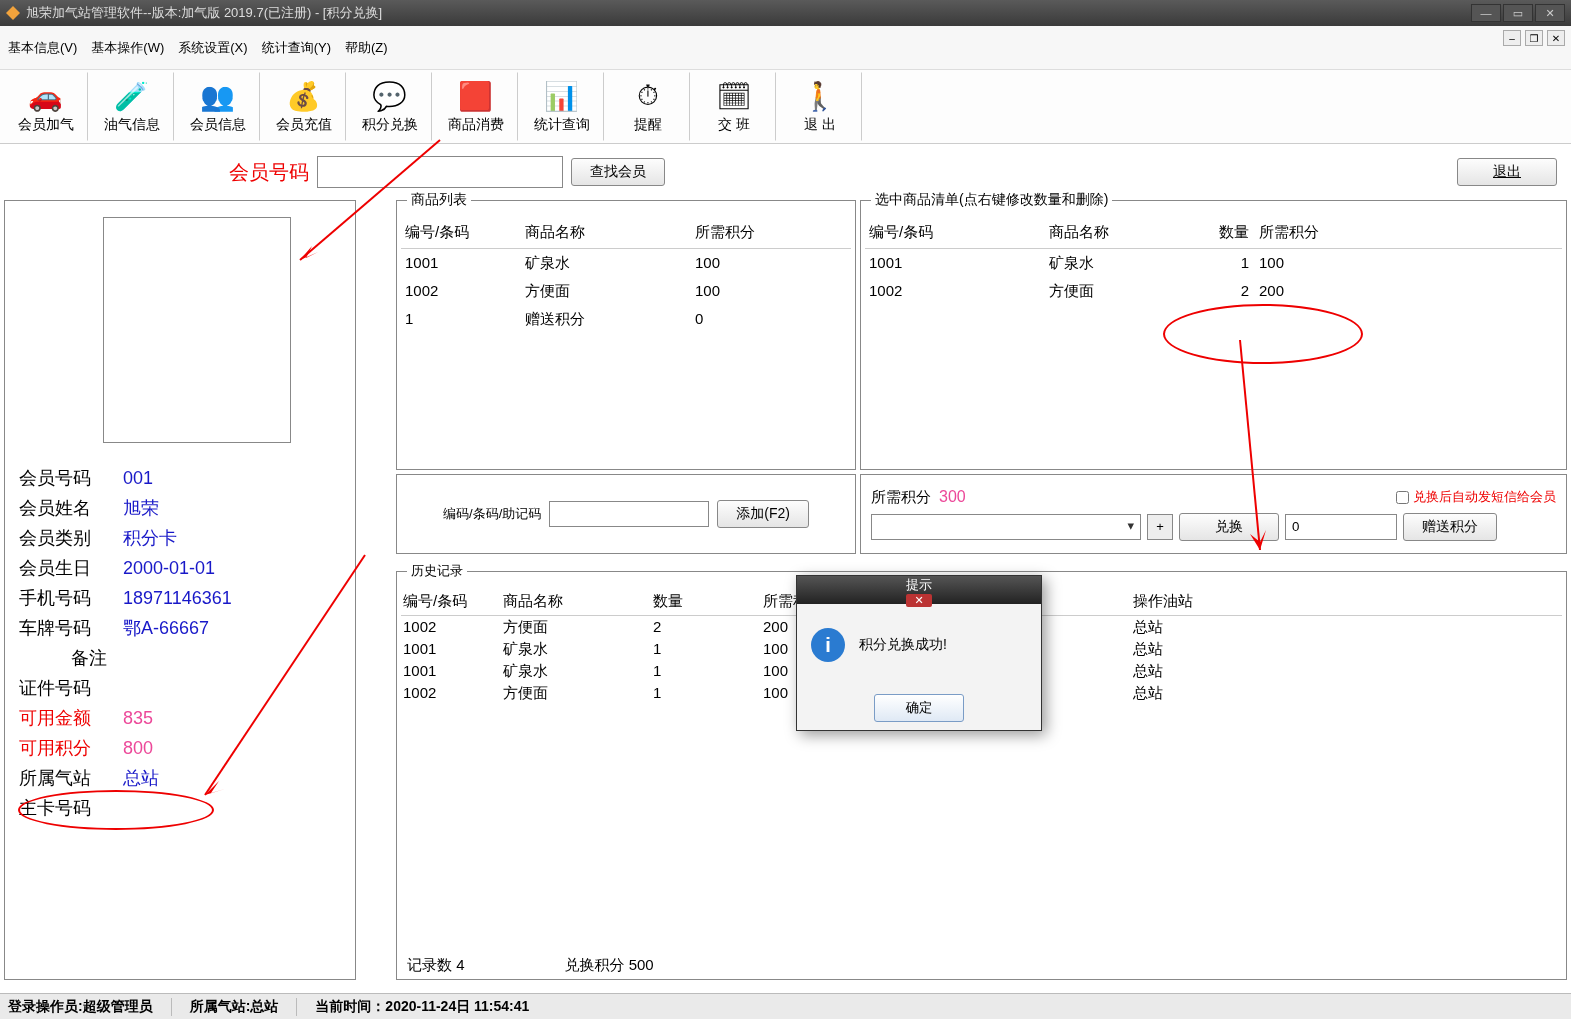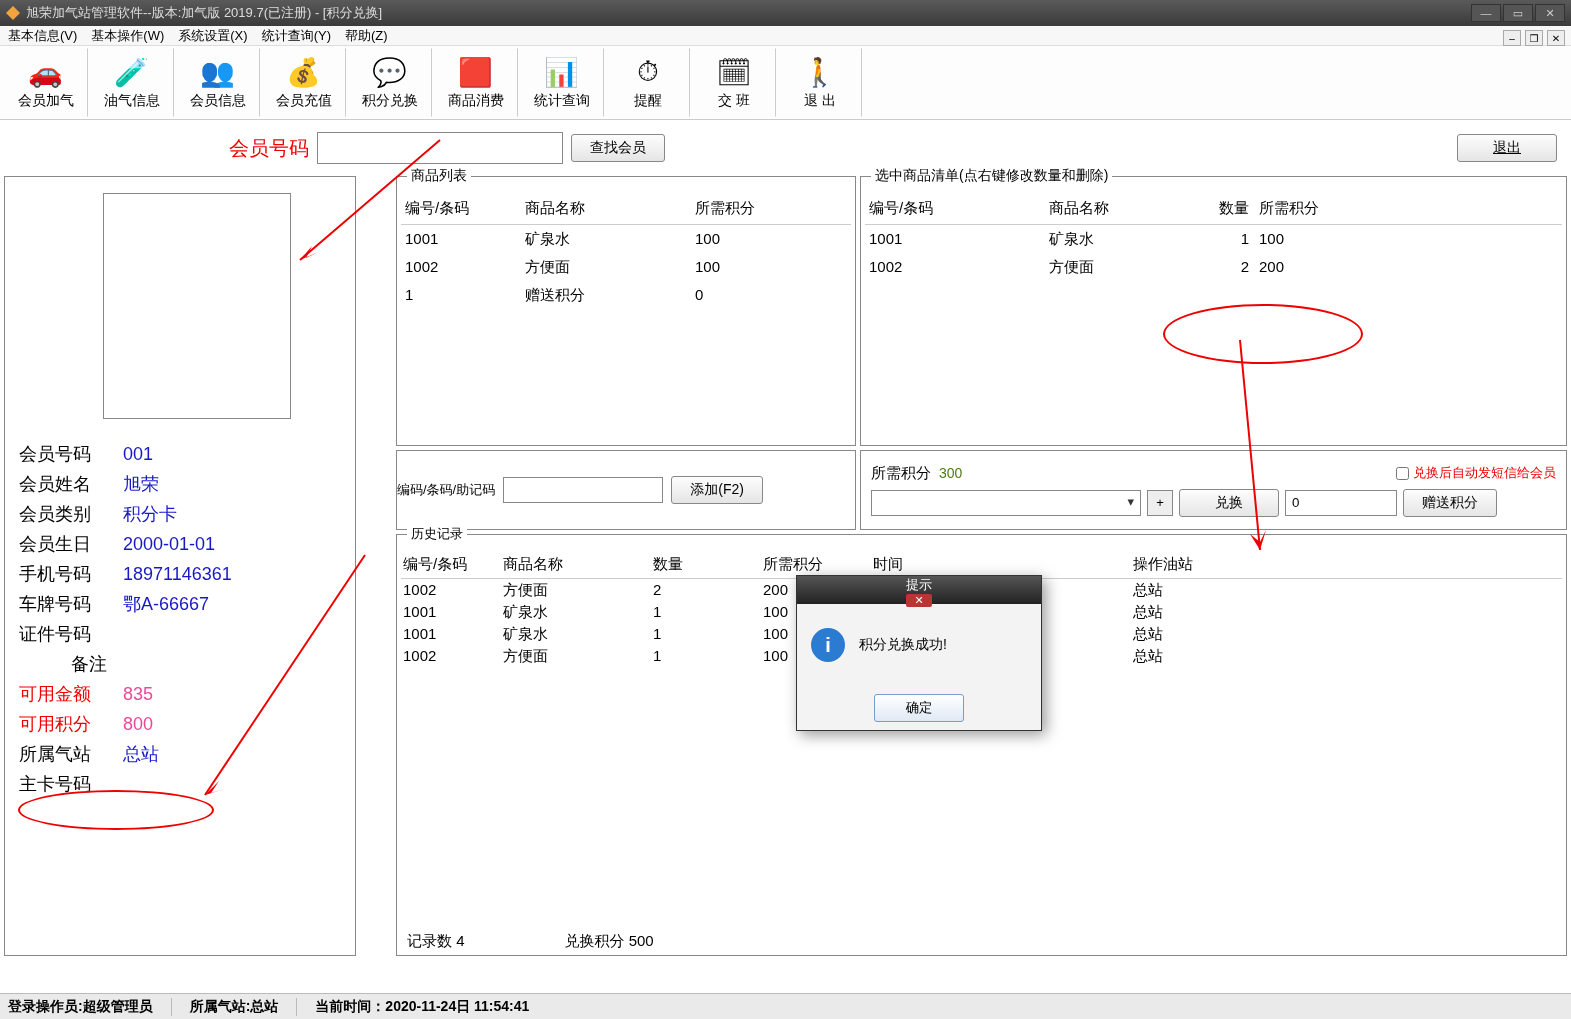--- a/index.html
+++ b/index.html
@@ -6,21 +6,21 @@
 body { font-family: "Microsoft YaHei", SimSun, sans-serif; font-size: 13px; background: #fff; color: #000; overflow: hidden; width: 1571px; height: 1019px; position: relative; }
 
 
 .titlebar { background: linear-gradient(#5a5a5a,#3a3a3a); color: #ddd; height: 26px; display: flex; align-items: center; padding: 0 6px; }
 .titlebar .tb-icon { width: 14px; height: 14px; margin-right: 6px; }
 .titlebar .tb-text { flex: 1; }
 .titlebar .win-btns { display: flex; gap: 2px; }
 .titlebar .win-btn { width: 30px; height: 18px; background: #555; border: 1px solid #333; display:flex; align-items:center; justify-content:center; color:#ccc; font-size:11px; }
 
 
-.menubar { height: 20px; background: #f7f7f7; border-bottom: 1px solid #ddd; display:flex; align-items:center; padding: 0 8px; gap: 14px; position:relative;}
+.menubar { height: 44px; background: #f7f7f7; border-bottom: 1px solid #ddd; display:flex; align-items:center; padding: 0 8px; gap: 14px; position:relative;}
 .menubar span { cursor: default; }
 .menubar .mdi-btns { position:absolute; right:6px; top:4px; display:flex; gap:4px;}
 .menubar .mdi-btn { width:18px; height:16px; border:1px solid #aaa; background:#eee; font-size:10px; display:flex; align-items:center; justify-content:center;}
 
 
 .toolbar { height: 74px; border-bottom: 1px solid #ccc; display:flex; align-items:stretch; padding: 2px 4px; gap:2px; background:#fdfdfd; }
 .tool-btn { width: 84px; display:flex; flex-direction:column; align-items:center; justify-content:center; border:1px solid transparent; gap:2px;}
 .tool-btn.sep { border-right:1px solid #ccc; }
 .tool-ico { font-size: 28px; height: 34px; display:flex; align-items:center; justify-content:center;}
 .tool-lbl { font-size: 14px; }
@@ -51,33 +51,33 @@
 .listrow { display:flex; padding: 2px 4px; font-size:15px; line-height:24px;}
 .c1 { width: 120px; }
 .c2 { width: 170px; }
 .c3 { width: 110px; }
 .sc1 { width: 180px; }
 .sc2 { width: 140px; }
 .sc3 { width: 70px; text-align:right; padding-right:10px;}
 .sc4 { width: 90px; text-align:left;}
 
 .midrow { height: 80px; display:flex; gap:4px;}
-.midleft { width: 460px; border:1px solid #888; display:flex; align-items:center; gap:8px;}
+.midleft { width: 460px; border:1px solid #888; display:flex; align-items:center; justify-content:center; gap:8px;}
 .midright { flex:1; border:1px solid #888; padding:4px 10px; display:flex; flex-direction:column; gap:6px; justify-content:center;}
 .mr-top { display:flex; align-items:center; gap:8px;}
 .mr-top .pts-lbl { font-size:15px;}
-.mr-top .pts-val { color:#4d7c0f; font-size:14px; width:80px;}
+.mr-top .pts-val { color:#ec4899; font-size:16px; width:80px;}
 .mr-top .sms-check { margin-left:auto; display:flex; align-items:center; gap:4px; color:#e00;}
 .mr-bot { display:flex; align-items:center; gap:6px;}
 .combo { width:270px; height:26px; border:1px solid #888; position:relative;}
 .combo::after { content:"▾"; position:absolute; right:6px; top:3px; color:#333;}
 .sqbtn { width:26px; height:26px; border:1px solid #888; background:#eee; display:flex; align-items:center; justify-content:center;}
 .numinput { width:112px; height:26px; border:1px solid #888; padding:2px 6px;}
 
-.historybox { flex:1; border:1px solid #888; position:relative; padding:16px 4px 4px 4px;}
+.historybox { flex:1; border:1px solid #888; position:relative; padding:16px 4px 4px 4px;margin-top:13px;}
 .historybox .gb-title { position:absolute; top:-10px; left:10px; background:#fff; padding:0 4px;}
 .hhead { display:flex; border-bottom:1px solid #ccc; font-size:15px; padding:4px 2px;}
 .hrow { display:flex; font-size:15px; line-height:22px; padding:0 2px;}
 .hc1 { width:100px;}
 .hc2 { width:150px;}
 .hc3 { width:110px;}
 .hc4 { width:110px;}
 .hc5 { width:260px;}
 .hc6 { width:160px;}
 .summary { position:absolute; bottom:4px; left:10px; font-size:15px; display:flex; gap:100px;}
@@ -200,25 +200,25 @@
         </div>
       <div class="row">
           <span class="lbl">手机号码</span>
           <span class="val">18971146361</span>
         </div>
       <div class="row">
           <span class="lbl">车牌号码</span>
           <span class="val">鄂A-66667</span>
         </div>
       <div class="row">
+          <span class="lbl" style="text-align:right;padding-right:4px;">备注</span>
+          <span class="val"></span>
+        </div>
+      <div class="row">
           <span class="lbl">证件号码</span>
-          <span class="val"></span>
-        </div>
-      <div class="row">
-          <span class="lbl" style="text-align:right;padding-right:4px;">备注</span>
           <span class="val"></span>
         </div>
       <div class="row">
           <span class="lbl red">可用金额</span>
           <span class="val brown">835</span>
         </div>
       <div class="row">
           <span class="lbl red">可用积分</span>
           <span class="val brown">800</span>
         </div>

